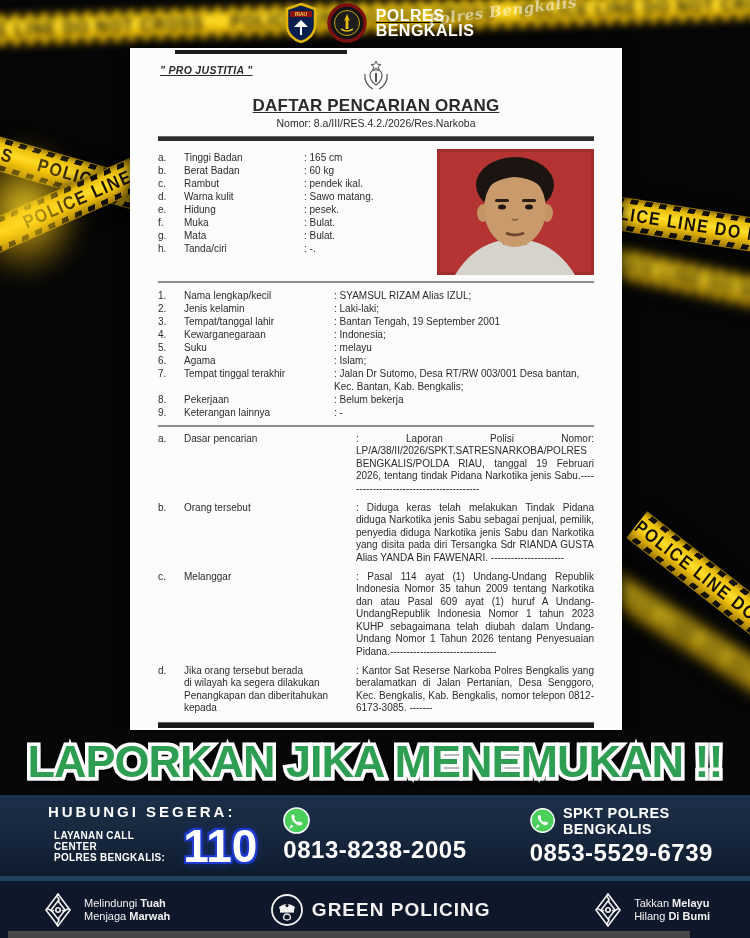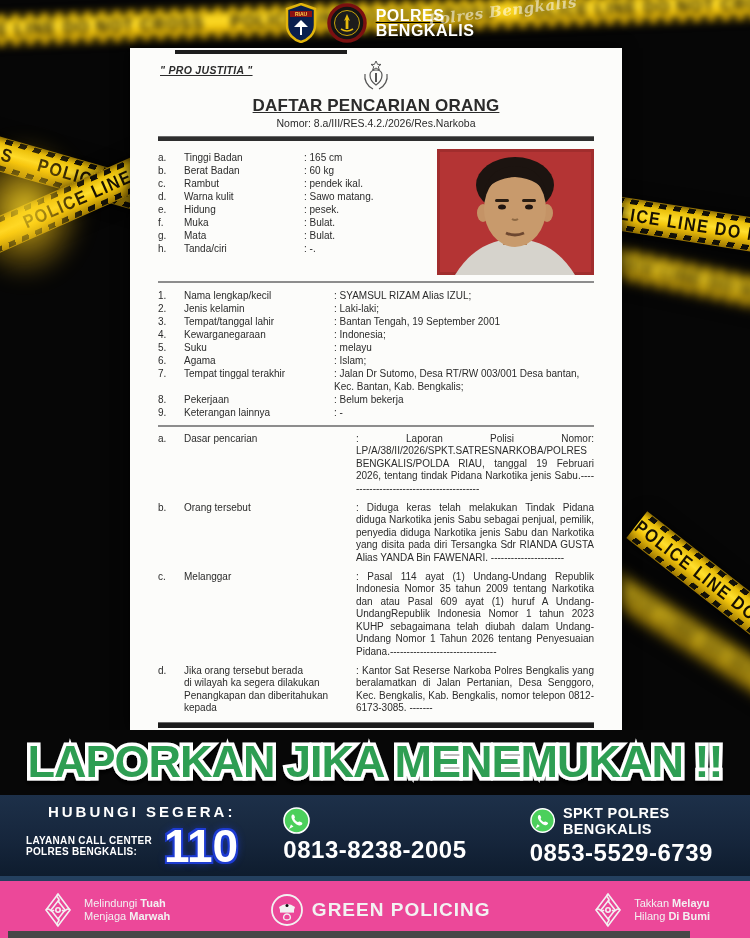--- a/index.html
+++ b/index.html
@@ -69,21 +69,21 @@
        border-bottom:5px solid #24405f;box-sizing:border-box;display:flex;color:#fff;}
   .cc-col{flex:1;display:flex;flex-direction:column;justify-content:center;padding-left:26px;}
   .cc-head{font-weight:bold;font-size:15px;letter-spacing:3px;text-align:center;}
   .cc-sub{font-weight:bold;font-size:10px;line-height:11px;letter-spacing:.3px;}
   .cc-110{font-weight:bold;font-size:46px;line-height:44px;margin-left:12px;
        text-shadow:-2px -2px 0 #1d3bd1,2px -2px 0 #1d3bd1,-2px 2px 0 #1d3bd1,2px 2px 0 #1d3bd1,0 0 9px #1d3bd1;}
   .wa-row{display:flex;align-items:center;gap:8px;font-weight:bold;font-size:14.5px;letter-spacing:.4px;}
   .wa-num{font-weight:bold;font-size:24px;letter-spacing:.5px;margin-top:2px;}
 
   
-  .footer{position:absolute;left:0;top:881px;width:750px;height:57px;background:#ec4899;z-index:6;
+  .footer{position:absolute;left:0;top:881px;width:750px;height:57px;background:#0f172a;z-index:6;
        display:flex;align-items:center;justify-content:space-between;color:#f2f2f2;
        padding:0 40px;box-sizing:border-box;}
   .ft-item{display:flex;align-items:center;gap:8px;font-size:11px;line-height:13px;}
   .ft-b{font-weight:bold;}
   .ft-center{font-weight:bold;font-size:19px;letter-spacing:1px;}
   .footer-bar{position:absolute;left:8px;bottom:0;width:682px;height:7px;background:#474747;z-index:7;}
 </style>
 </head>
 <body>
 
@@ -346,21 +346,21 @@
         <feDropShadow dx="0" dy="4" stdDeviation="1.5" flood-color="#000" flood-opacity="0.8"></feDropShadow>
       </filter>
         </defs>
       <text x="365" y="45" text-anchor="middle" font-family="Liberation Sans, sans-serif" font-size="45" font-weight="bold" letter-spacing="-1" fill="#2f9e53" stroke="#ffffff" stroke-width="7" paint-order="stroke" filter="url(#hshadow)">LAPORKAN JIKA MENEMUKAN !!</text>
     </svg>
   </div>
 
   <div class="contact">
     <div class="cc-col" style="flex:1.05;">
       <div class="cc-head">HUBUNGI SEGERA:</div>
-      <div style="display:flex;align-items:center;margin-top:4px;">
+      <div style="display:flex;align-items:center;margin-top:4px;margin-left:28px;">
         <div class="cc-sub">
           <div>LAYANAN CALL CENTER</div>
           <div>POLRES BENGKALIS:</div>
         </div>
         <div class="cc-110">110</div>
       </div>
     </div>
     <div class="cc-col">
       <div class="wa-row">
         <svg width="27" height="27" viewBox="0 0 27 27">

